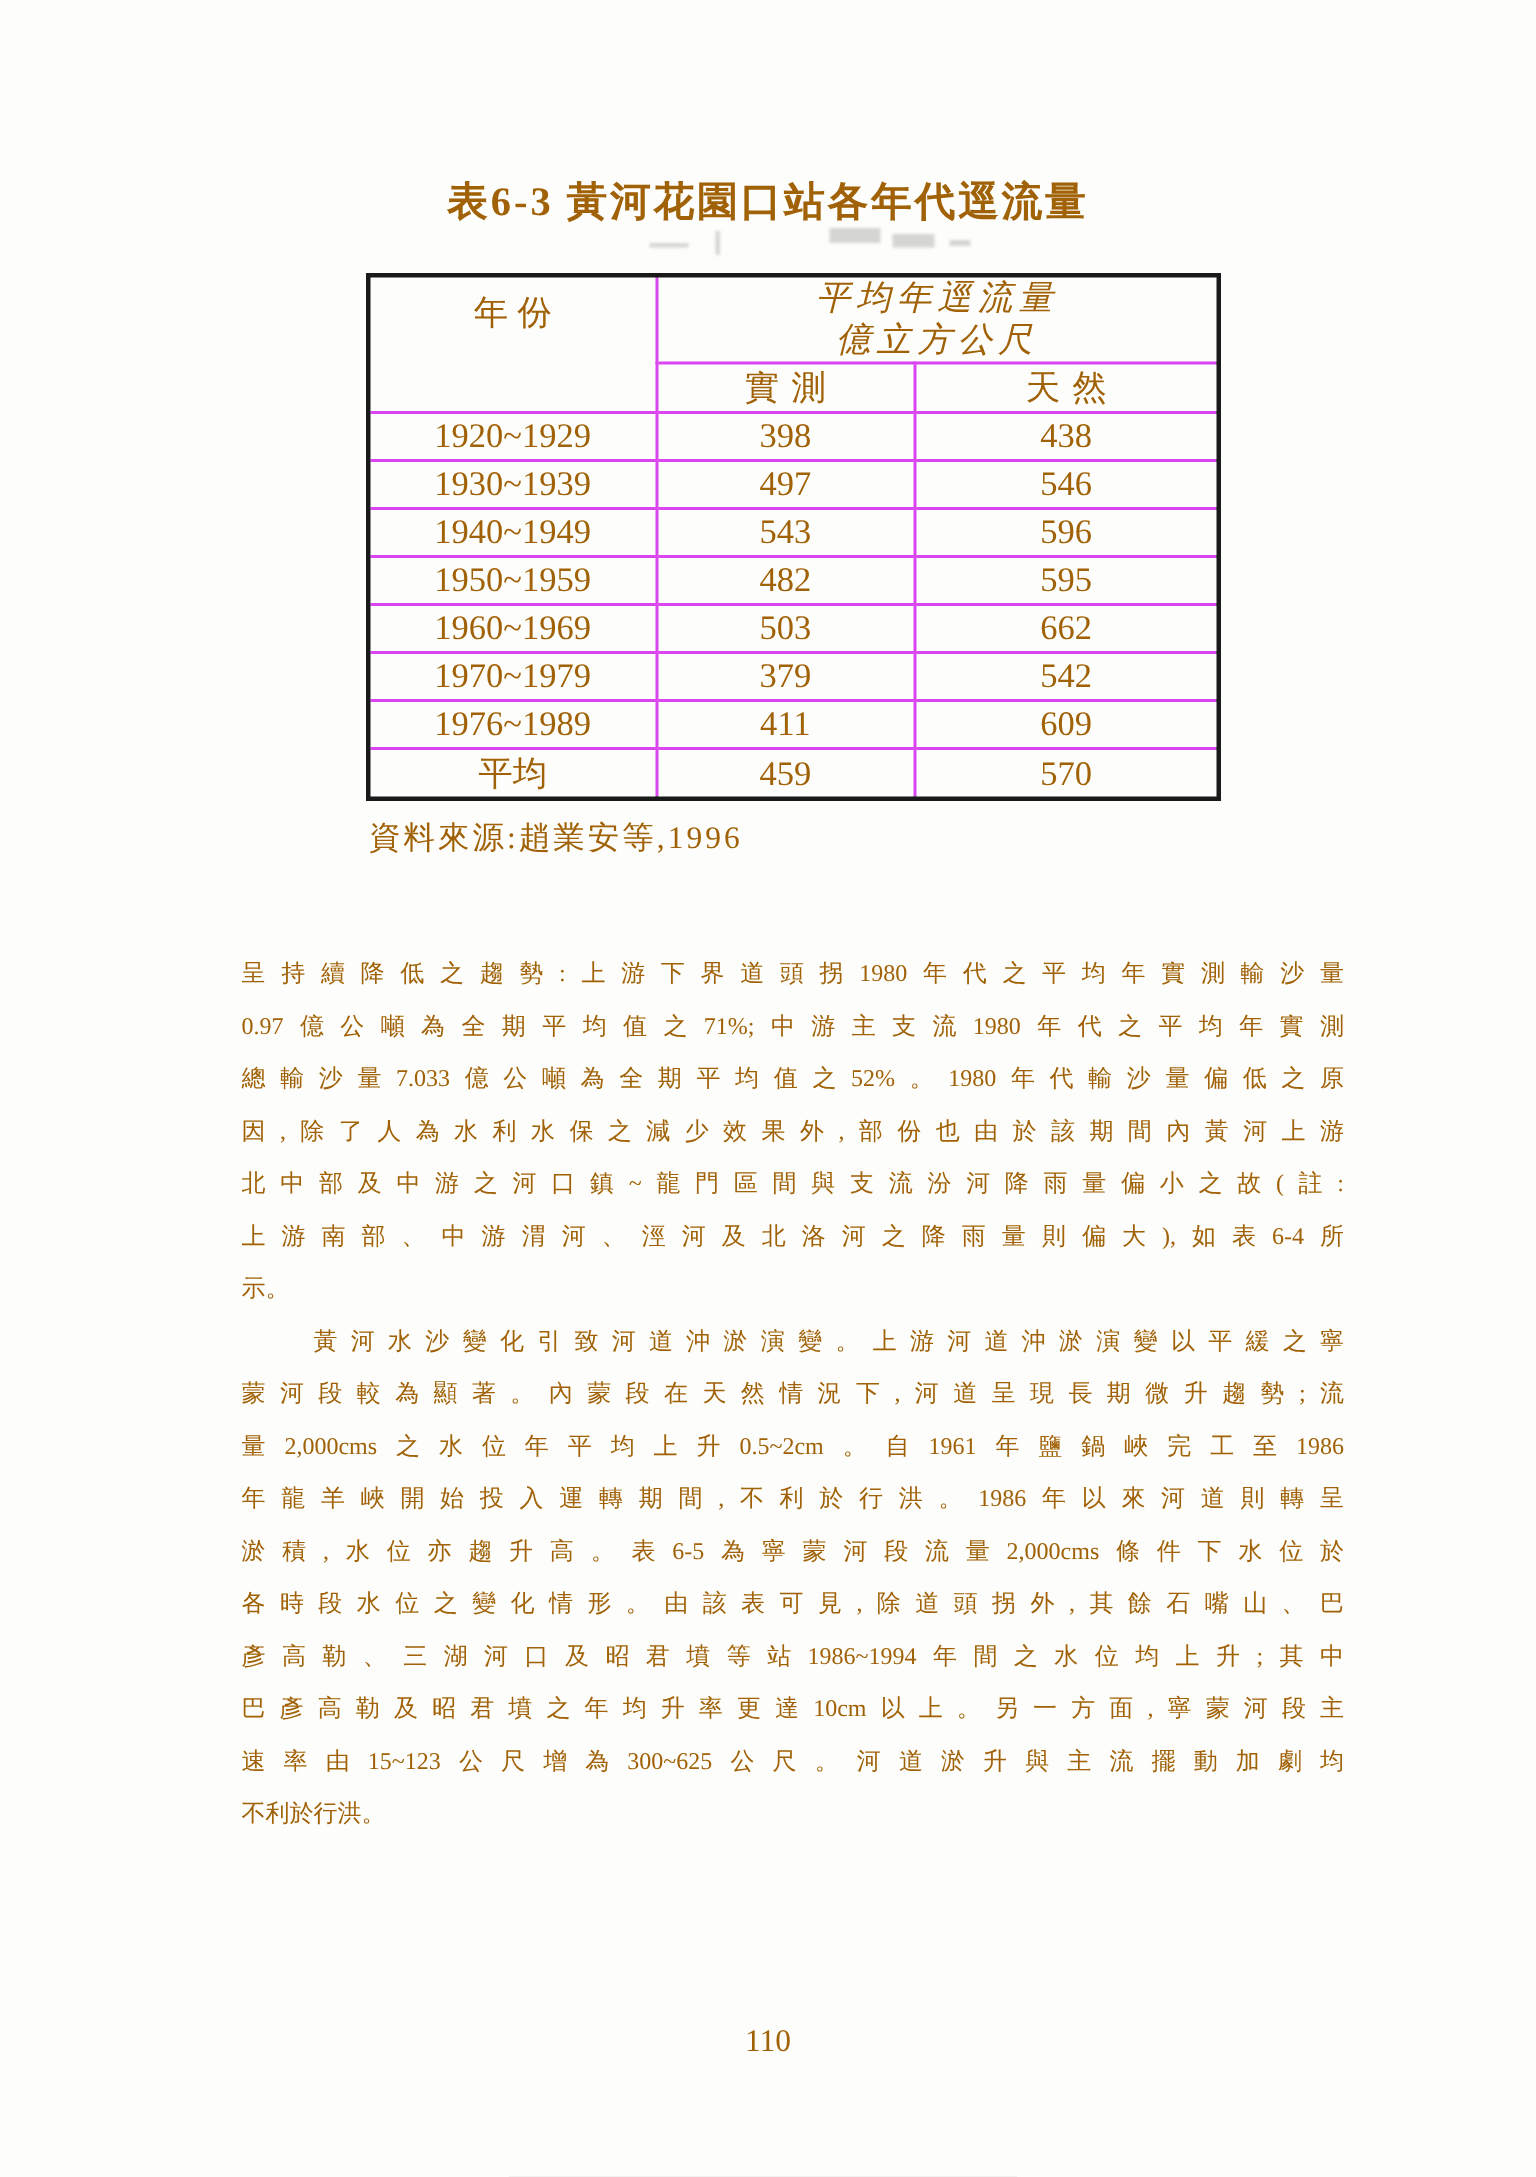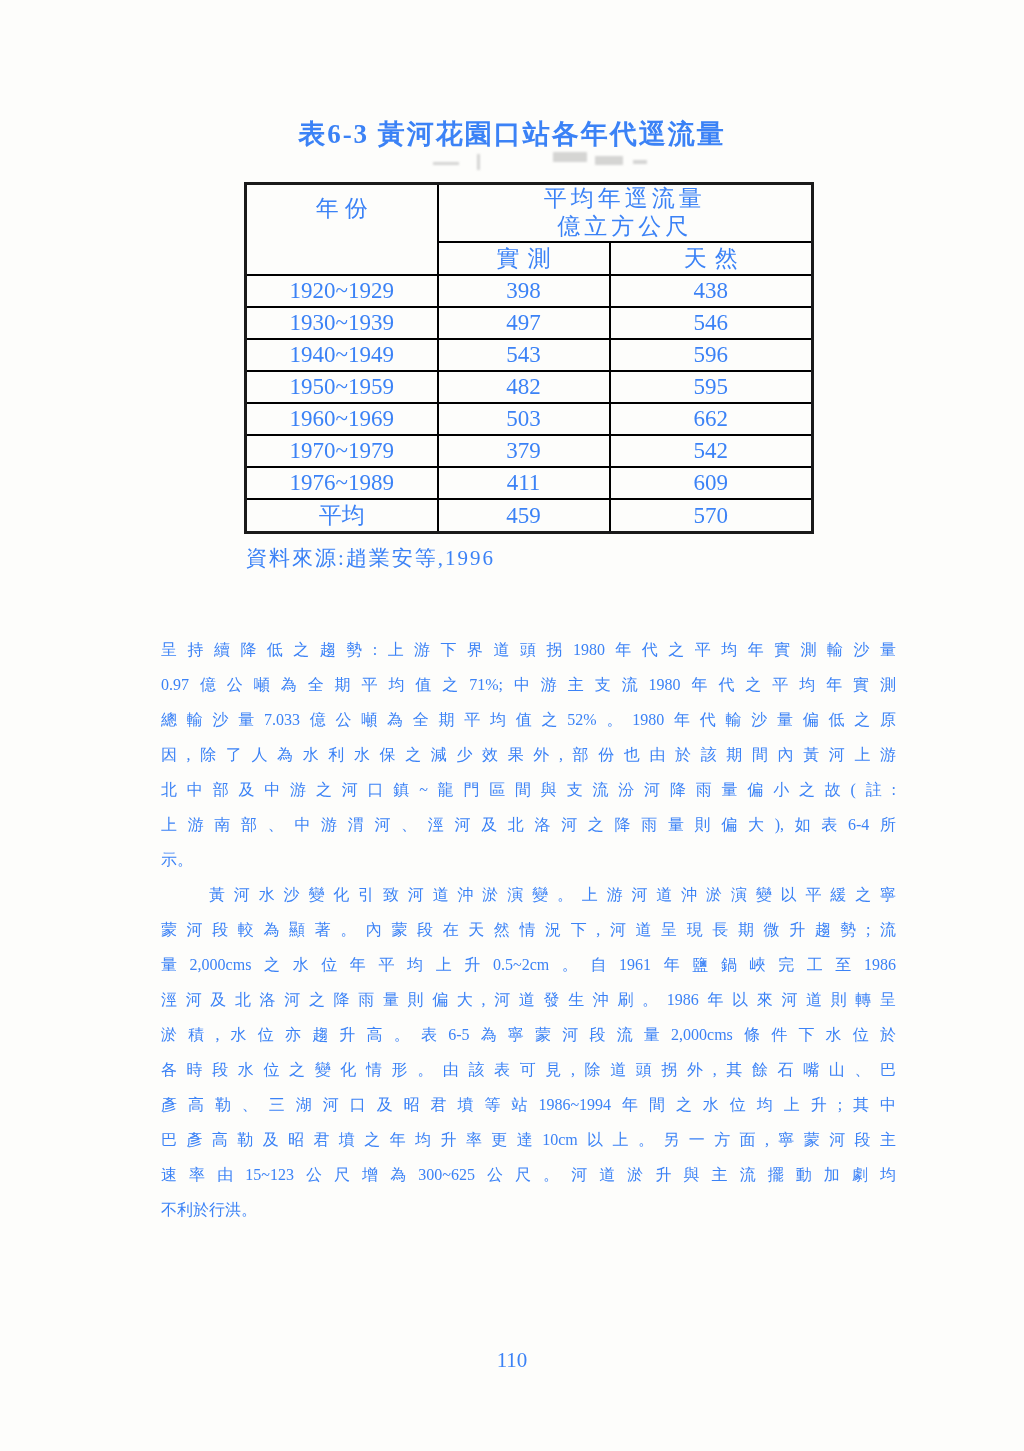--- a/index.html
+++ b/index.html
@@ -3,21 +3,21 @@
 <meta charset="utf-8">
 <style>
   * { margin: 0; padding: 0; box-sizing: border-box; }
   html, body { background: #e8e8e8; }
   .page {
     position: relative;
     width: 1024px;
     height: 1451px;
     margin: 0 auto;
     background: #fdfdfb;
-    color: #3b82f6;
+    color: #a16207;
     font-family: "Liberation Serif", "DejaVu Serif", serif;
     overflow: hidden;
   }
   .doc-title {
     position: absolute;
     top: 116px;
     left: 0;
     width: 100%;
     text-align: center;
     font-size: 27px;
@@ -48,33 +48,33 @@
   .runoff-table {
     position: absolute;
     left: 244px;
     top: 182px;
     width: 567px;
     border-collapse: collapse;
     table-layout: fixed;
     font-size: 23px;
   }
   .runoff-table td {
-    border: 2px solid #000000;
+    border: 2px solid #d946ef;
     text-align: center;
     vertical-align: middle;
     padding: 0;
   }
   .runoff-table { border: 3px solid #1a1a1a; }
   .cell-yearhead {
     vertical-align: top !important;
     padding-top: 8px !important;
     letter-spacing: 6px;
     text-indent: 6px;
   }
-  .cell-runoffhead { height: 58px; line-height: 28px; letter-spacing: 4px; }
+  .cell-runoffhead { height: 58px; line-height: 28px; letter-spacing: 4px; font-style: italic; }
   .subhead { height: 32px; letter-spacing: 8px; text-indent: 8px; }
   .drow td { height: 32px; }
   .source-note {
     position: absolute;
     left: 246px;
     top: 544px;
     font-size: 21px;
     letter-spacing: 2px;
   }
   .body-text {
@@ -186,21 +186,21 @@
     <div class="bline">呈持續降低之趨勢:上游下界道頭拐1980年代之平均年實測輸沙量</div>
     <div class="bline">0.97億公噸為全期平均值之71%;中游主支流1980年代之平均年實測</div>
     <div class="bline">總輸沙量7.033億公噸為全期平均值之52%。1980年代輸沙量偏低之原</div>
     <div class="bline">因,除了人為水利水保之減少效果外,部份也由於該期間內黃河上游</div>
     <div class="bline">北中部及中游之河口鎮~龍門區間與支流汾河降雨量偏小之故(註:</div>
     <div class="bline">上游南部、中游渭河、涇河及北洛河之降雨量則偏大),如表6-4所</div>
     <div class="bline last">示。</div>
     <div class="bline indent">黃河水沙變化引致河道沖淤演變。上游河道沖淤演變以平緩之寧</div>
     <div class="bline">蒙河段較為顯著。內蒙段在天然情況下,河道呈現長期微升趨勢;流</div>
     <div class="bline">量2,000cms之水位年平均上升0.5~2cm。自1961年鹽鍋峽完工至1986</div>
-    <div class="bline">涇河及北洛河之降雨量則偏大,河道發生沖刷。1986年以來河道則轉呈</div>
+    <div class="bline">年龍羊峽開始投入運轉期間,不利於行洪。1986年以來河道則轉呈</div>
     <div class="bline">淤積,水位亦趨升高。表6-5為寧蒙河段流量2,000cms條件下水位於</div>
     <div class="bline">各時段水位之變化情形。由該表可見,除道頭拐外,其餘石嘴山、巴</div>
     <div class="bline">彥高勒、三湖河口及昭君墳等站1986~1994年間之水位均上升;其中</div>
     <div class="bline">巴彥高勒及昭君墳之年均升率更達10cm以上。另一方面,寧蒙河段主</div>
     <div class="bline">速率由15~123公尺增為300~625公尺。河道淤升與主流擺動加劇均</div>
     <div class="bline last">不利於行洪。</div>
   </div>
 
   <div class="page-number">110</div>
 

